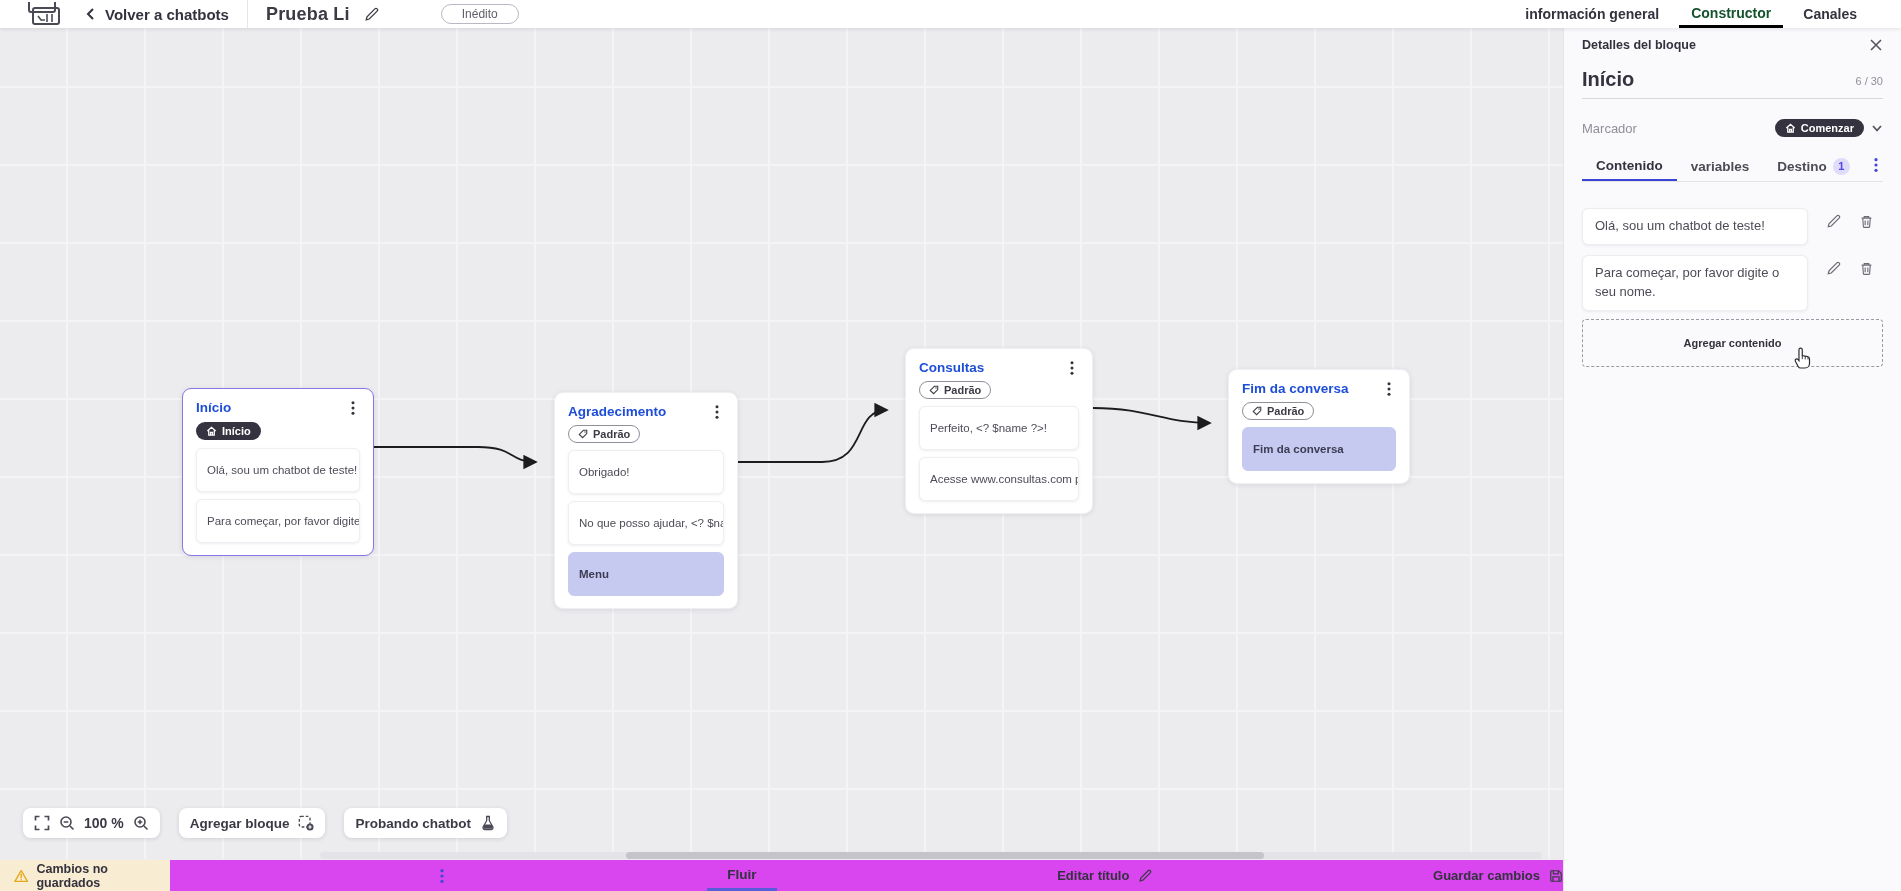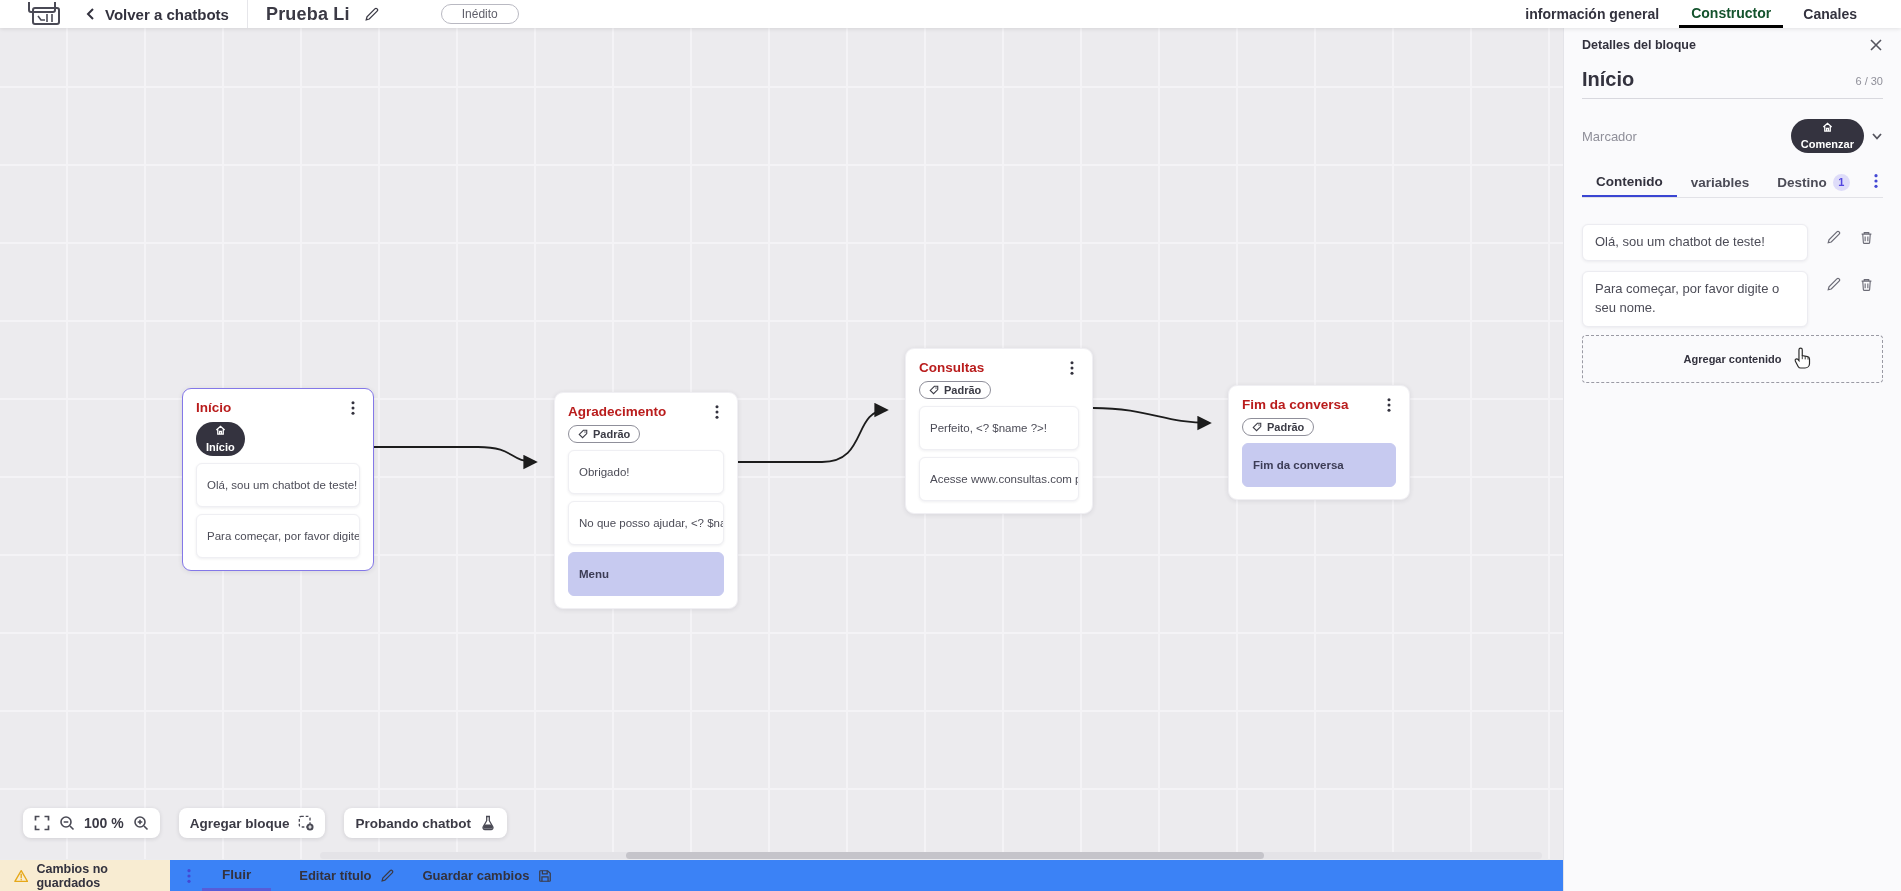--- a/index.html
+++ b/index.html
@@ -22,33 +22,33 @@
   
   .canvas { position:absolute; top:28px; left:0; width:1563px; height:831px; overflow:hidden;
     background-color:#ecebee;
     background-image: linear-gradient(to right,#f4f3f6 2px,transparent 2px), linear-gradient(to bottom,#f4f3f6 2px,transparent 2px);
     background-size:78px 78px; background-position:-12px -20px; }
   .edges { position:absolute; top:0; left:0; width:1563px; height:831px; pointer-events:none; }
 
   .node { position:absolute; background:#fff; border:1px solid #f0eff3; border-radius:9px; box-shadow:0 1px 5px rgba(40,40,60,.10); padding:11px 13px 12px 13px; }
   .node.selected { border:1.5px solid #8478e8; }
   .node-head { display:flex; justify-content:space-between; align-items:flex-start; }
-  .node-title { font-size:13.5px; font-weight:bold; color:#b91c1c; }
+  .node-title { font-size:13.5px; font-weight:bold; color:#1d4ed8; }
   .dots { width:14px; height:16px; color:#33323e; cursor:pointer; flex:0 0 auto; }
-  .badge-dark { display:inline-flex; align-items:center; gap:5px; background:#34333f; color:#fff; font-size:11px; font-weight:bold; border-radius:999px; padding:3px 10px; margin-top:6px;flex-direction:column; }
+  .badge-dark { display:inline-flex; align-items:center; gap:5px; background:#34333f; color:#fff; font-size:11px; font-weight:bold; border-radius:999px; padding:3px 10px; margin-top:6px; }
   .badge-dark svg { width:11px; height:11px; }
   .badge-tag { display:inline-flex; align-items:center; gap:5px; border:1px solid #8f8f9a; color:#3c3c46; font-size:11px; font-weight:bold; border-radius:999px; padding:2px 9px; margin-top:5px; background:#fff; }
   .badge-tag svg { width:10px; height:10px; }
   .node-item { margin-top:7px; background:#fff; border:1px solid #efeff3; border-radius:6px; padding:15px 10px; font-size:11.5px; color:#4c4c57; box-shadow:0 1px 3px rgba(40,40,60,.08); white-space:nowrap; overflow:hidden; }
   .node-item.hl { background:#c7caf0; border-color:#c7caf0; color:#3c3c55; font-weight:bold; box-shadow:none; }
 
   .n0 { left:182px; top:360px; width:192px; }
   .n1 { left:554px; top:364px; width:184px; }
   .n2 { left:905px; top:320px; width:188px; }
-  .n3 { left:1228px; top:357px; width:182px; }
+  .n3 { left:1228px; top:341px; width:182px; }
 
   
   .canvas-toolbar { position:absolute; left:23px; top:780px; display:flex; gap:19px; }
   .tool-card { height:30px; background:#fff; border-radius:8px; box-shadow:0 1px 4px rgba(40,40,60,.14); display:flex; align-items:center; gap:9px; padding:0 11px; font-size:13.5px; font-weight:bold; color:#3b3a45; cursor:pointer; }
   .tool-card svg { width:16px; height:16px; color:#4a4a55; }
   .zoom-label { font-size:14px; }
 
   
   .hscroll-track { position:absolute; left:320px; top:824px; width:1222px; height:7px; border-radius:4px; background:#e4e3e7; }
   .hscroll-thumb { position:absolute; left:306px; top:0; width:638px; height:7px; border-radius:4px; background:#c5c4ca; cursor:grab; }
@@ -72,21 +72,21 @@
   .panel-tabs .dots { position:absolute; right:0; top:6px; color:#4348d4; }
   .content-list { margin-top:26px; display:flex; flex-direction:column; gap:10px; }
   .content-row { display:flex; align-items:flex-start; gap:0; }
   .msg-box { width:226px; background:#fff; border:1px solid #ececf1; border-radius:6px; padding:8px 12px; font-size:13px; color:#4c4c57; line-height:1.45; box-shadow:0 1px 3px rgba(40,40,60,.07); cursor:text; }
   .row-icons { display:flex; gap:18px; margin-left:18px; margin-top:6px; }
   .icon-btn { width:15px; height:15px; color:#6b6b76; cursor:pointer; }
   .add-content { margin-top:8px; height:48px; border:1.5px dashed #9a9aa4; border-radius:4px; display:flex; align-items:center; justify-content:center; font-size:11px; font-weight:bold; color:#33323e; cursor:pointer; }
   .cursor-hand { position:absolute; left:228px; top:315px; width:22px; height:28px; }
 
   
-  .footer { position:absolute; top:859px; left:0; width:1563px; height:32px; background:#3b82f6; border-top:1px solid #ececef; display:flex; align-items:stretch; z-index:25; }
+  .footer { position:absolute; top:859px; left:0; width:1563px; height:32px; background:#d946ef; border-top:1px solid #ececef; display:flex; align-items:stretch; z-index:25;justify-content:space-between; }
   .warn-section { width:170px; background:#f8ecd2; display:flex; align-items:center; gap:8px; padding-left:14px; }
   .warn-section svg { width:15px; height:14px; }
   .warn-text { font-size:12.5px; font-weight:bold; color:#33323e; }
   .footer .dots { color:#4348d4; margin-left:12px; align-self:center; }
   .flow-tab { display:flex; align-items:center; padding:0 20px; margin-left:6px; font-size:13.5px; font-weight:bold; color:#33323e; border-bottom:3px solid #575cd8; cursor:pointer; }
   .footer-action { display:flex; align-items:center; gap:9px; font-size:13px; font-weight:bold; color:#33323e; margin-left:28px; cursor:pointer; }
   .footer-action svg { width:14px; height:14px; color:#3b3a45; }
 </style>
 </head>
 <body>

